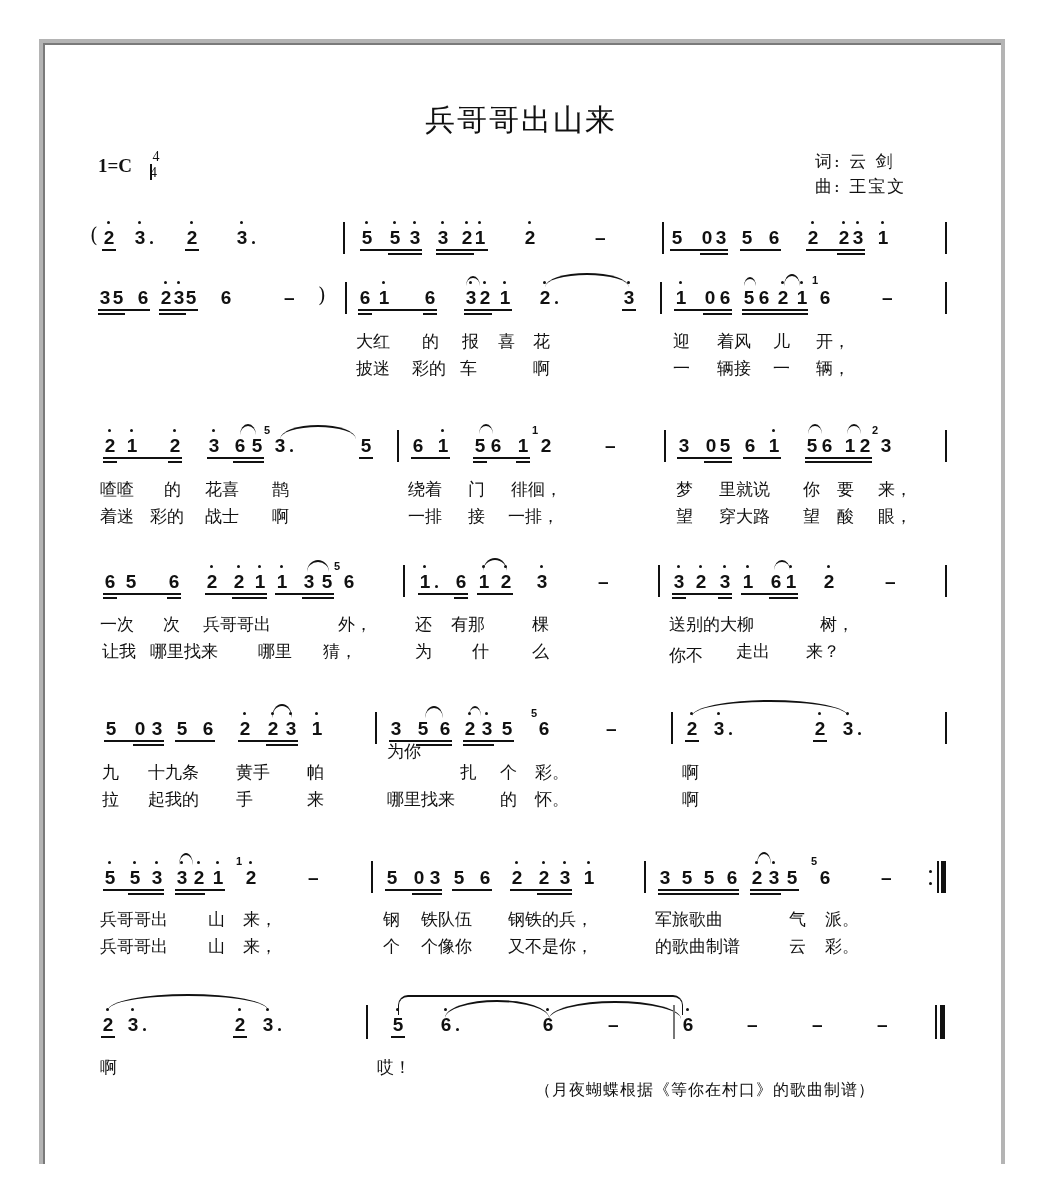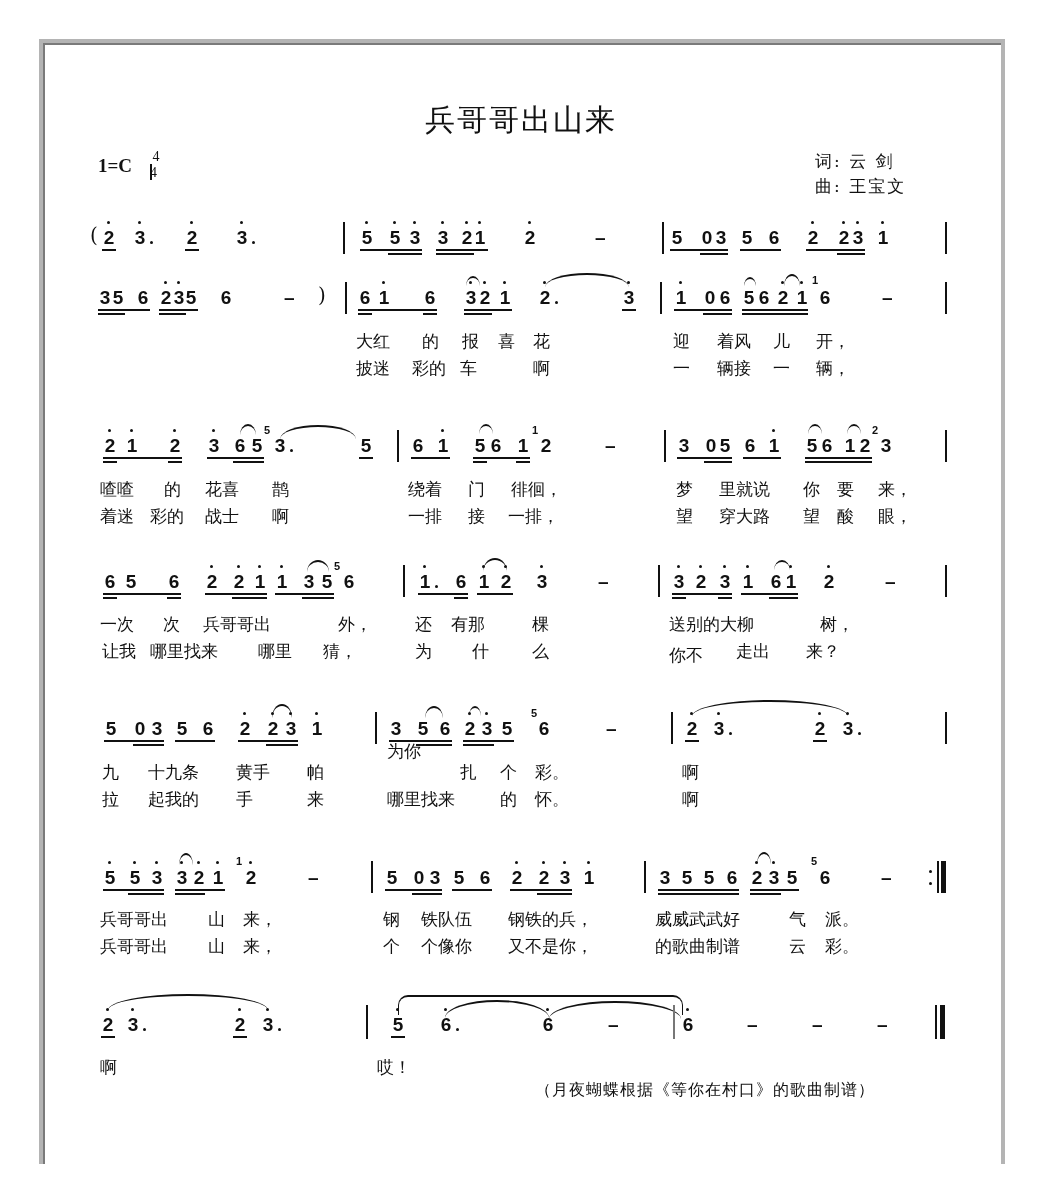--- a/index.html
+++ b/index.html
@@ -444,21 +444,21 @@
   <span class="dot" style="left:929px;top:882px"></span>
   <div class="bar" style="left:937px;top:861px;height:32px"></div>
   <div class="final" style="left:941px;top:861px;height:32px"></div>
 
   <span class="lyric" style="left:100px;top:908px">兵哥哥出</span>
   <span class="lyric" style="left:208px;top:908px">山</span>
   <span class="lyric" style="left:243px;top:908px">来，</span>
   <span class="lyric" style="left:383px;top:908px">钢</span>
   <span class="lyric" style="left:421px;top:908px">铁队伍</span>
   <span class="lyric" style="left:508px;top:908px">钢铁的兵，</span>
-  <span class="lyric" style="left:655px;top:908px">威威武武好</span>
+  <span class="lyric" style="left:655px;top:908px">军旅歌曲</span>
   <span class="lyric" style="left:789px;top:908px">气</span>
   <span class="lyric" style="left:825px;top:908px">派。</span>
   <span class="lyric" style="left:100px;top:935px">兵哥哥出</span>
   <span class="lyric" style="left:208px;top:935px">山</span>
   <span class="lyric" style="left:243px;top:935px">来，</span>
   <span class="lyric" style="left:383px;top:935px">个</span>
   <span class="lyric" style="left:421px;top:935px">个像你</span>
   <span class="lyric" style="left:508px;top:935px">又不是你，</span>
   <span class="lyric" style="left:655px;top:935px">的歌曲制谱</span>
   <span class="lyric" style="left:789px;top:935px">云</span>

